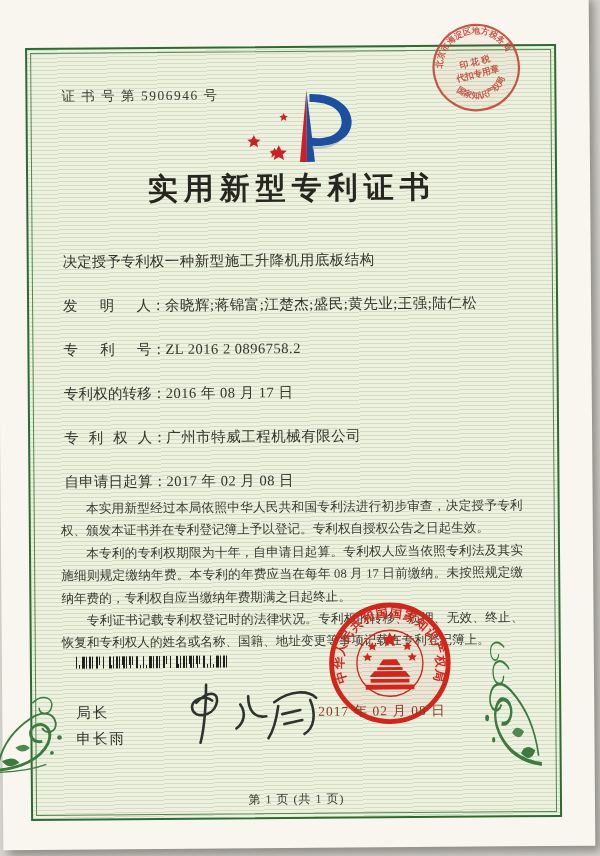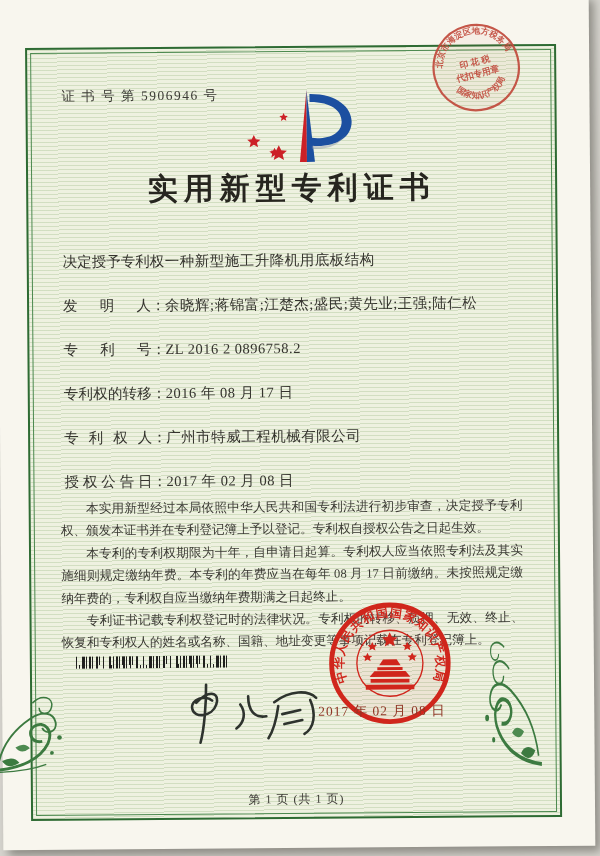--- a/index.html
+++ b/index.html
@@ -125,32 +125,36 @@
       <div class="field-row">
         <span class="field-label">专利号</span><span class="field-colon">：</span><span class="field-value">ZL 2016 2 0896758.2</span>
       </div>
       <div class="field-row">
         <span class="field-label">专利权的转移</span><span class="field-colon">：</span><span class="field-value">2016 年 08 月 17 日</span>
       </div>
       <div class="field-row">
         <span class="field-label">专利权人</span><span class="field-colon">：</span><span class="field-value">广州市特威工程机械有限公司</span>
       </div>
       <div class="field-row">
-        <span class="field-label">授权公告日</span><span class="field-colon">：</span><span class="field-value">2017 年 02 月 08 日</span>
+        <span class="field-label">自申请日起算</span><span class="field-colon">：</span><span class="field-value">2017 年 02 月 08 日</span>
       </div>
     </div>
 
     <div class="body-text">
       <p>本实用新型经过本局依照中华人民共和国专利法进行初步审查，决定授予专利权、颁发本证书并在专利登记簿上予以登记。专利权自授权公告之日起生效。</p>
       <p>本专利的专利权期限为十年，自申请日起算。专利权人应当依照专利法及其实施细则规定缴纳年费。本专利的年费应当在每年 08 月 17 日前缴纳。未按照规定缴纳年费的，专利权自应当缴纳年费期满之日起终止。</p>
       <p>专利证书记载专利权登记时的法律状况。专利权的转移、质押、无效、终止、恢复和专利权人的姓名或名称、国籍、地址变更等事项记载在专利登记簿上。</p>
     </div>
 
     <div class="barcode"></div>
 
+    <div class="director">
+      <div>局长</div>
+      <div>申长雨</div>
+    </div>
 
     <div class="signature">
       <svg viewBox="0 0 160 86" width="160" height="86" fill="none" stroke="#2e332e" stroke-width="2.6" stroke-linecap="round">
         <path d="M30,26 C44,12 54,16 50,28 C46,40 28,42 26,32 C24,22 40,18 46,24"></path>
         <path d="M40,8 C40,26 38,52 34,66"></path>
         <path d="M74,28 C80,36 78,46 70,52"></path>
         <path d="M82,20 C82,34 88,42 100,40"></path>
         <path d="M108,26 C124,14 142,14 150,22"></path>
         <path d="M112,30 C110,44 106,56 102,62"></path>
         <path d="M144,24 C150,38 148,52 138,58"></path>

